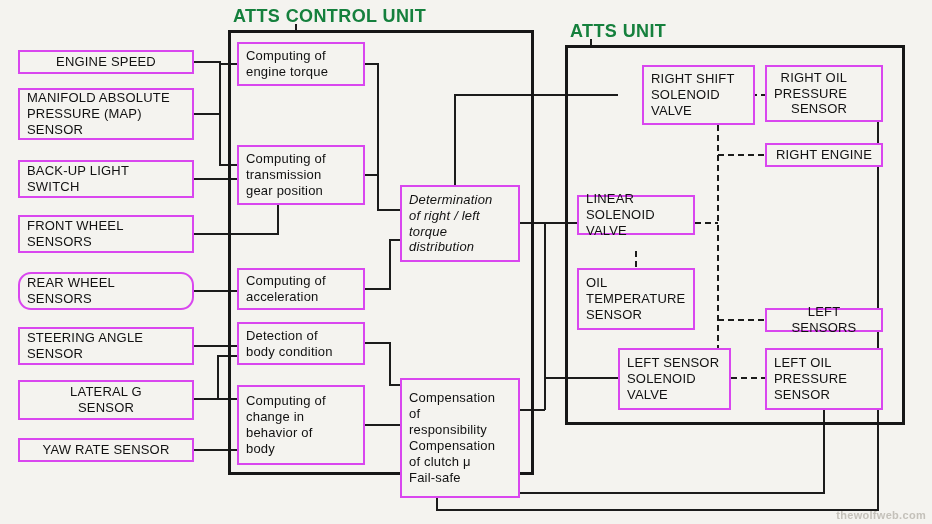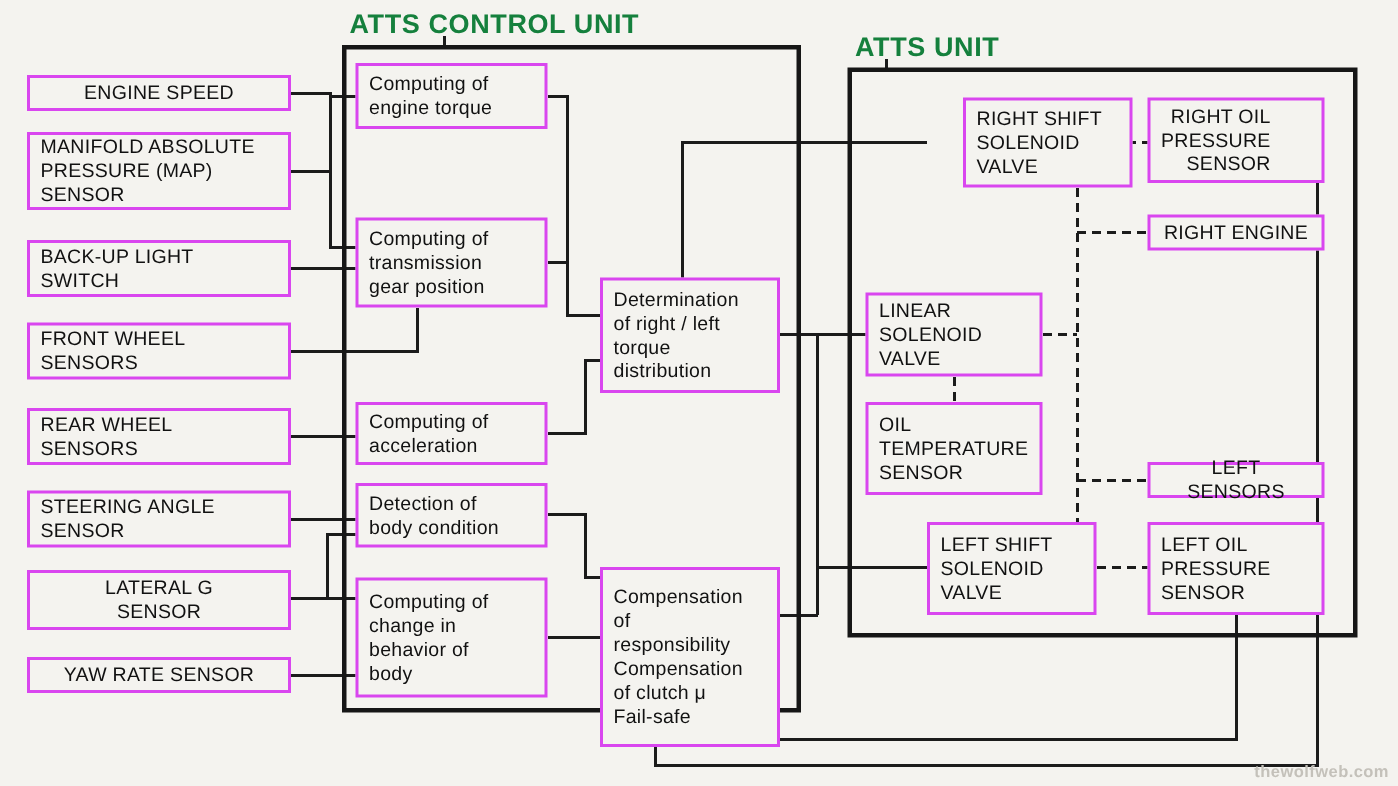--- a/index.html
+++ b/index.html
@@ -43,67 +43,67 @@
   <div class="title" style="left:570px;top:21px;">ATTS UNIT</div>
 
   <div class="box center" style="left:18px;top:50px;width:176px;height:24px;">ENGINE SPEED</div>
   <div class="box" style="left:18px;top:88px;width:176px;height:52px;">MANIFOLD ABSOLUTE
 PRESSURE (MAP)
 SENSOR</div>
   <div class="box" style="left:18px;top:160px;width:176px;height:38px;">BACK-UP LIGHT
 SWITCH</div>
   <div class="box" style="left:18px;top:215px;width:176px;height:38px;">FRONT WHEEL
 SENSORS</div>
-  <div class="box" style="left:18px;top:272px;width:176px;height:38px;">REAR WHEEL
+  <div class="box" style="left:18px;top:272px;width:176px;height:38px;border-radius:13px;">REAR WHEEL
 SENSORS</div>
   <div class="box" style="left:18px;top:327px;width:176px;height:38px;">STEERING ANGLE
 SENSOR</div>
   <div class="box center" style="left:18px;top:380px;width:176px;height:40px;">LATERAL G
 SENSOR</div>
   <div class="box center" style="left:18px;top:438px;width:176px;height:24px;">YAW RATE SENSOR</div>
 
   <div class="box" style="left:237px;top:42px;width:128px;height:44px;">Computing of
 engine torque</div>
   <div class="box" style="left:237px;top:145px;width:128px;height:60px;">Computing of
 transmission
 gear position</div>
   <div class="box" style="left:237px;top:268px;width:128px;height:42px;">Computing of
 acceleration</div>
   <div class="box" style="left:237px;top:322px;width:128px;height:43px;">Detection of
 body condition</div>
   <div class="box" style="left:237px;top:385px;width:128px;height:80px;">Computing of
 change in
 behavior of
 body</div>
-  <div class="box" style="left:400px;top:185px;width:120px;height:77px;">Determination
+  <div class="box" style="left:400px;top:185px;width:120px;height:77px;font-style:italic;">Determination
 of right / left
 torque
 distribution</div>
   <div class="box" style="left:400px;top:350px;width:120px;height:120px;margin-top:28px;">Compensation
 of
 responsibility
 Compensation
 of clutch μ
 Fail-safe</div>
 
   <div class="box" style="left:618px;top:65px;width:113px;height:60px;margin-left:24px;">RIGHT SHIFT
 SOLENOID
 VALVE</div>
   <div class="box" style="left:765px;top:65px;width:118px;height:57px;text-align:right;">RIGHT OIL
 PRESSURE
 SENSOR</div>
   <div class="box center" style="left:765px;top:143px;width:118px;height:24px;">RIGHT ENGINE</div>
-  <div class="box" style="left:577px;top:195px;width:118px;height:56px;">LINEAR
+  <div class="box" style="left:577px;top:195px;width:118px;height:40px;">LINEAR
 SOLENOID
 VALVE</div>
   <div class="box" style="left:577px;top:268px;width:118px;height:62px;">OIL
 TEMPERATURE
 SENSOR</div>
   <div class="box center" style="left:765px;top:308px;width:118px;height:24px;">LEFT SENSORS</div>
-  <div class="box" style="left:618px;top:348px;width:113px;height:62px;">LEFT SHIFT
+  <div class="box" style="left:618px;top:348px;width:113px;height:62px;">LEFT SENSOR
 SOLENOID
 VALVE</div>
   <div class="box" style="left:765px;top:348px;width:118px;height:62px;">LEFT OIL
 PRESSURE
 SENSOR</div>
 
   <div id="watermark">thewolfweb.com</div>
 
 </div>
 

